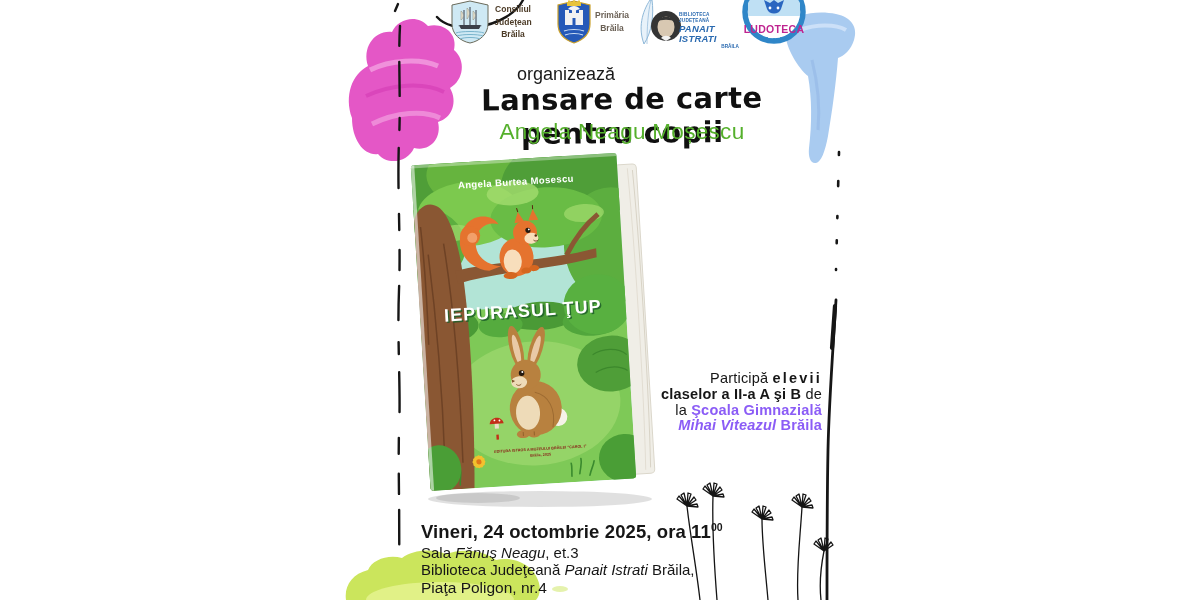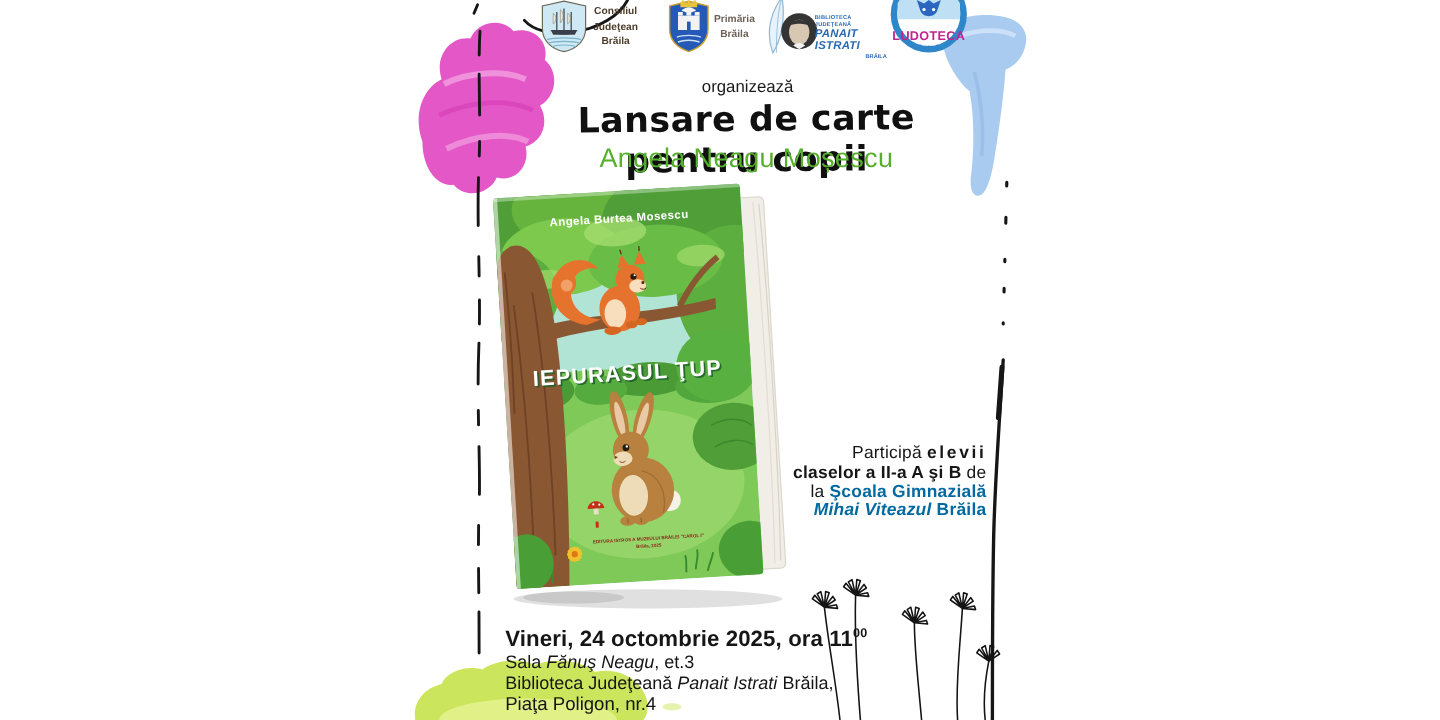--- a/index.html
+++ b/index.html
@@ -9,35 +9,35 @@
   
   .logo-svg{position:absolute;top:0;z-index:2;}
   .lg-txt{position:absolute;z-index:2;font-weight:700;text-align:center;}
   .cjb-txt{left:489px;top:3px;width:48px;font-size:8.5px;line-height:12.5px;color:#4c3b27;}
   .prm-txt{left:591px;top:9px;width:42px;font-size:8.5px;line-height:13px;color:#6b6156;}
   .bib-txt{left:679px;top:12px;width:60px;color:#2a6ab0;text-align:left;font-weight:700;}
   .bib-l1{font-size:4.7px;letter-spacing:.2px;line-height:6px;}
   .bib-l2{font-size:9.5px;font-style:italic;font-weight:800;line-height:10px;letter-spacing:.2px;}
   .bib-l3{font-size:4.7px;text-align:right;line-height:6px;}
   
-  .org{position:absolute;left:517px;top:64px;width:212px;text-align:center;
-       font-size:14px;color:#1a1a1a;z-index:2;}
+  .org{position:absolute;left:517px;top:64px;width:212px;
+       font-size:18px;color:#1a1a1a;z-index:2;}
   .title{position:absolute;left:424px;top:82px;width:396px;text-align:center;
          font-size:29px;font-weight:800;letter-spacing:.4px;color:#101010;
          transform:rotate(-.6deg);z-index:2;font-family:"DejaVu Sans",sans-serif;}
   .author{position:absolute;left:444px;top:119px;width:356px;text-align:center;
           font-size:22.5px;color:#55b02c;letter-spacing:.3px;z-index:2;}
   
   .book{position:absolute;left:420px;top:158px;z-index:2;overflow:visible;}
   
   .participants{position:absolute;left:648px;top:371px;width:174px;text-align:right;
                 font-size:14.5px;line-height:15.8px;font-weight:700;color:#161616;
                 letter-spacing:.2px;z-index:2;}
   .participants .rg{font-weight:400;text-align:right;}
-  .participants .bl{color:#0369a1;}
+  .participants .bl{color:#8b5cf6;}
   .participants .it{font-style:italic;}
   .participants .ls{letter-spacing:2.2px;}
   
   .details{position:absolute;left:421px;top:523px;font-size:15px;line-height:17.5px;
            color:#161616;z-index:2;}
   .details .d1{font-size:18.5px;font-weight:700;margin-bottom:3px;letter-spacing:.1px;}
   .details .d1 sup{font-size:10.5px;vertical-align:super;line-height:0;text-align:center;}
   .details .it{font-style:italic;}
   .details .d4{font-weight:400;font-size:15.5px;}
 </style>

